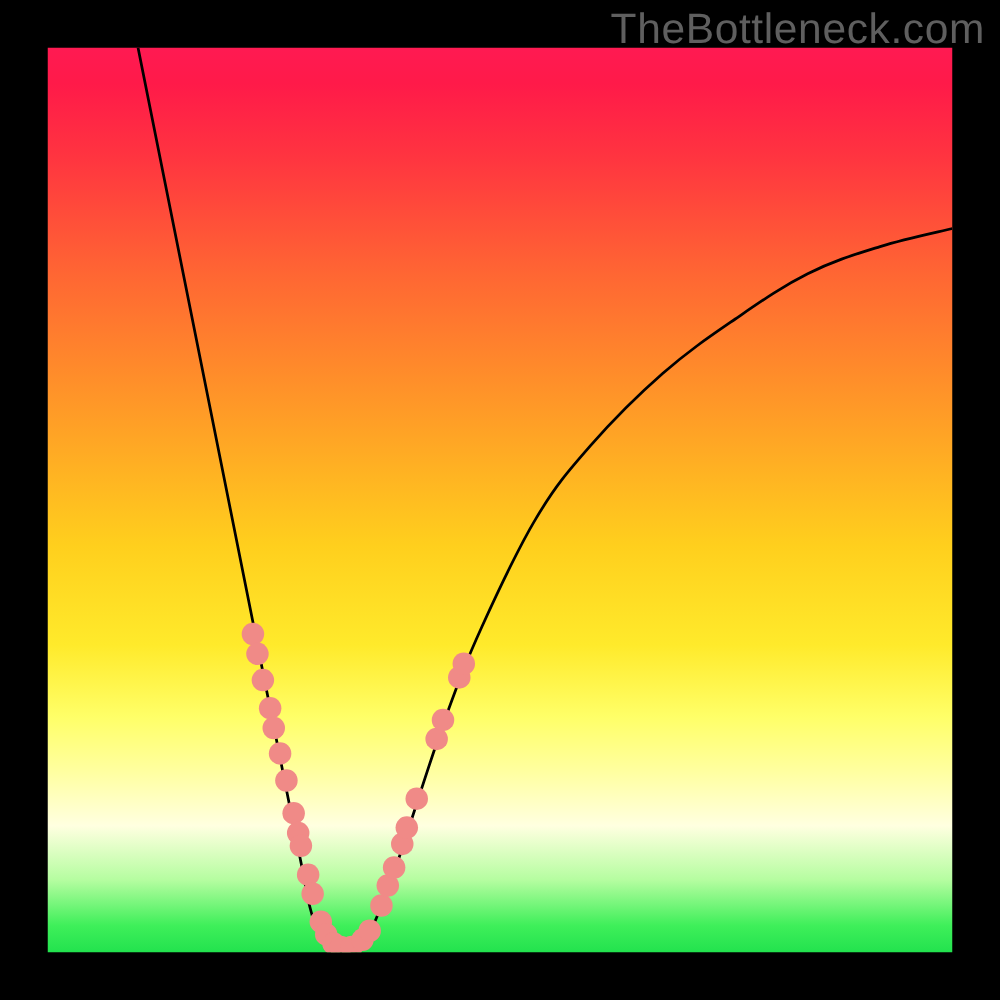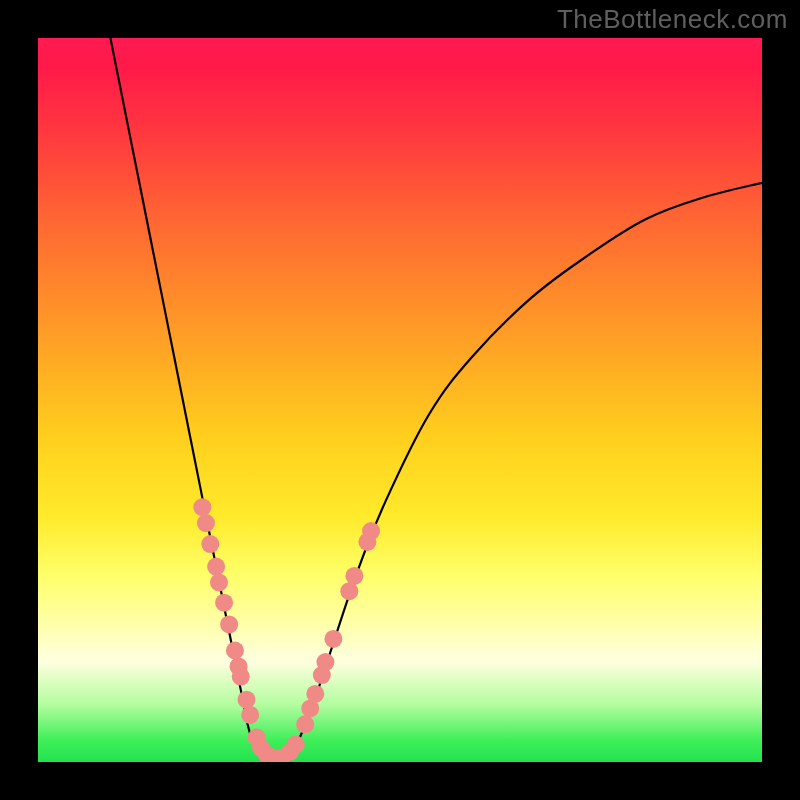--- a/index.html
+++ b/index.html
@@ -15,21 +15,21 @@
     position: relative;
     width: 800px;
     height: 800px;
     background: #000;
   }
   .watermark {
     position: absolute;
     top: 4px;
     right: 12px;
     color: #5f5f5f;
-    font-size: 26px;
+    font-size: 34px;
     font-weight: 500;
     letter-spacing: 0.5px;
     z-index: 10;
   }
   .plot-area {
     position: absolute;
     left: 38px;
     top: 38px;
     width: 724px;
     height: 724px;

